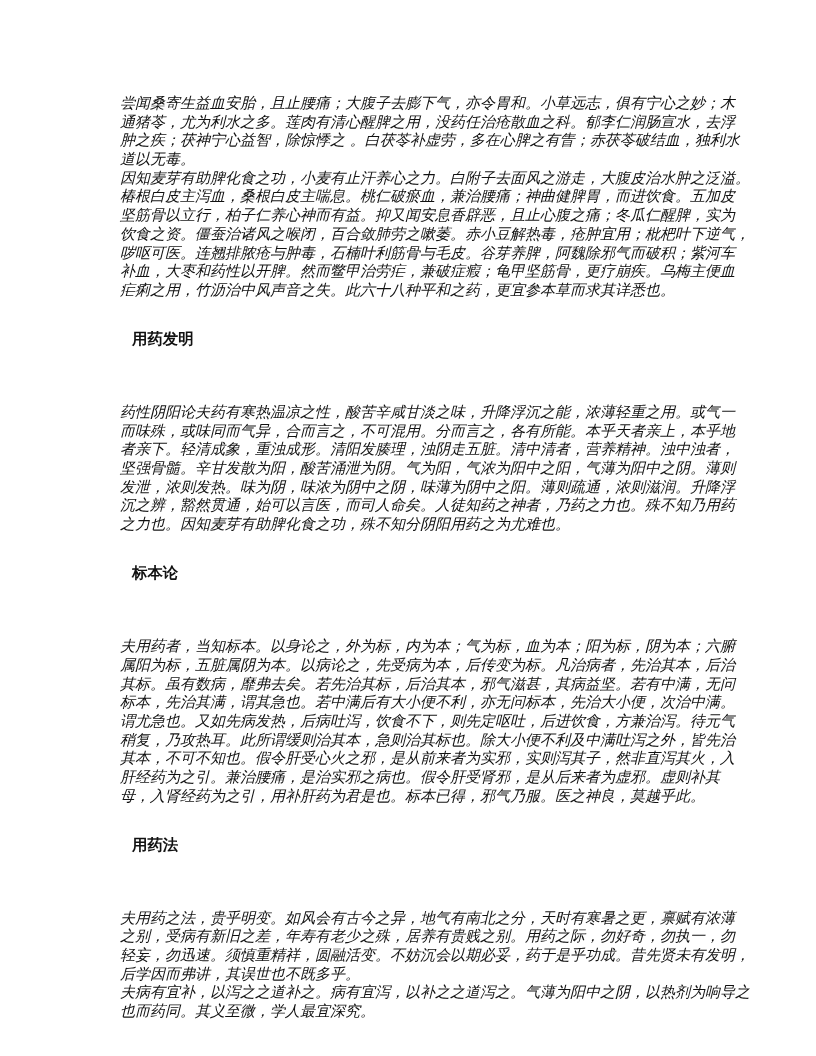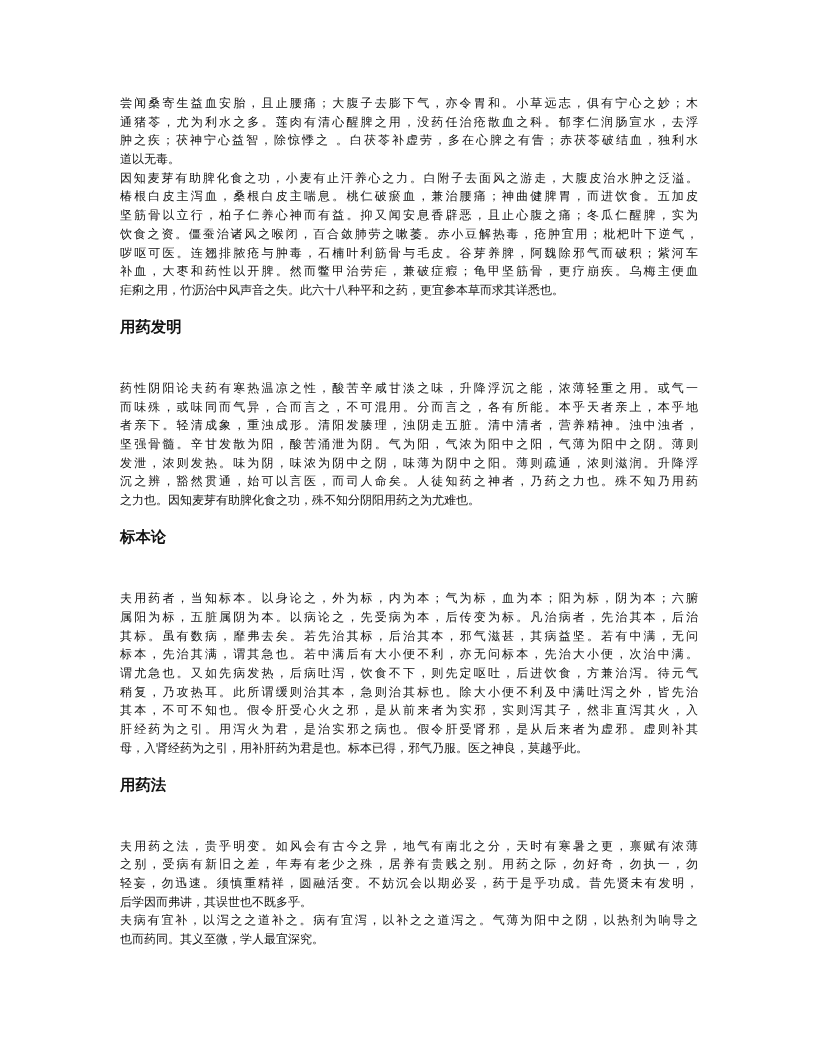--- a/index.html
+++ b/index.html
@@ -18,38 +18,39 @@
     .page {
       position: absolute;
       left: 120px;
       top: 94px;
       width: 578px;
     }
     .line {
       display: block;
       height: 18.7px;
       line-height: 18.7px;
-      font-size: 12px;
+      font-size: 15px;
       white-space: nowrap;
       text-align: justify;
       text-align-last: justify;
       letter-spacing: 0;
       overflow: visible;
+      font-style: italic;
     }
     .line.last {
       text-align-last: left;
     }
     .para {
       margin: 0;
     }
     .heading {
       font-size: 15.4px;
       line-height: 18.7px;
       height: 18.7px;
-      margin: 0;
+      margin: 12px;
     }
     .gap-before-heading { height: 18.7px; }
     .gap-after-heading { height: 42px; }
   </style>
 </head>
 <body>
 
 <div class="page">
 
   <div>
@@ -90,21 +91,21 @@
     <h2 class="heading">标本论</h2>
     <div class="gap-after-heading"></div>
     <div class="para">
       <span class="line">夫用药者，当知标本。以身论之，外为标，内为本；气为标，血为本；阳为标，阴为本；六腑</span>
       <span class="line">属阳为标，五脏属阴为本。以病论之，先受病为本，后传变为标。凡治病者，先治其本，后治</span>
       <span class="line">其标。虽有数病，靡弗去矣。若先治其标，后治其本，邪气滋甚，其病益坚。若有中满，无问</span>
       <span class="line">标本，先治其满，谓其急也。若中满后有大小便不利，亦无问标本，先治大小便，次治中满。</span>
       <span class="line">谓尤急也。又如先病发热，后病吐泻，饮食不下，则先定呕吐，后进饮食，方兼治泻。待元气</span>
       <span class="line">稍复，乃攻热耳。此所谓缓则治其本，急则治其标也。除大小便不利及中满吐泻之外，皆先治</span>
       <span class="line">其本，不可不知也。假令肝受心火之邪，是从前来者为实邪，实则泻其子，然非直泻其火，入</span>
-      <span class="line">肝经药为之引。用泻火为君，是治实邪之病也。假令肝受肾邪，是从后来者为虚邪。虚则补其</span>
+      <span class="line">肝经药为之引。兼治腰痛，是治实邪之病也。假令肝受肾邪，是从后来者为虚邪。虚则补其</span>
       <span class="line last">母，入肾经药为之引，用补肝药为君是也。标本已得，邪气乃服。医之神良，莫越乎此。</span>
     </div>
   </div>
 
   <div>
     <div class="gap-before-heading"></div>
     <h2 class="heading">用药法</h2>
     <div class="gap-after-heading"></div>
     <div class="para">
       <span class="line">夫用药之法，贵乎明变。如风会有古今之异，地气有南北之分，天时有寒暑之更，禀赋有浓薄</span>

